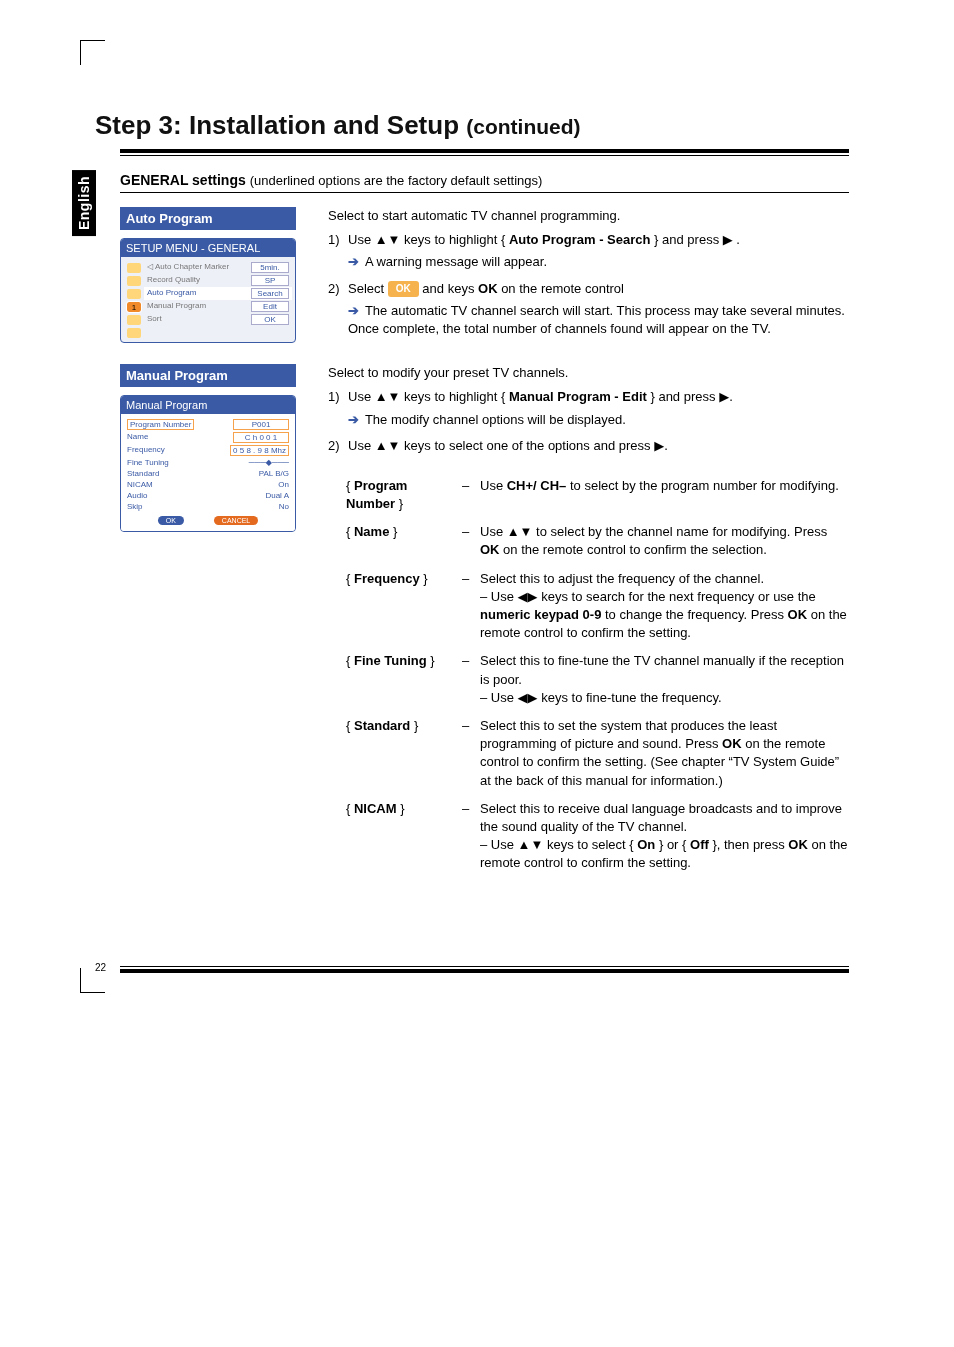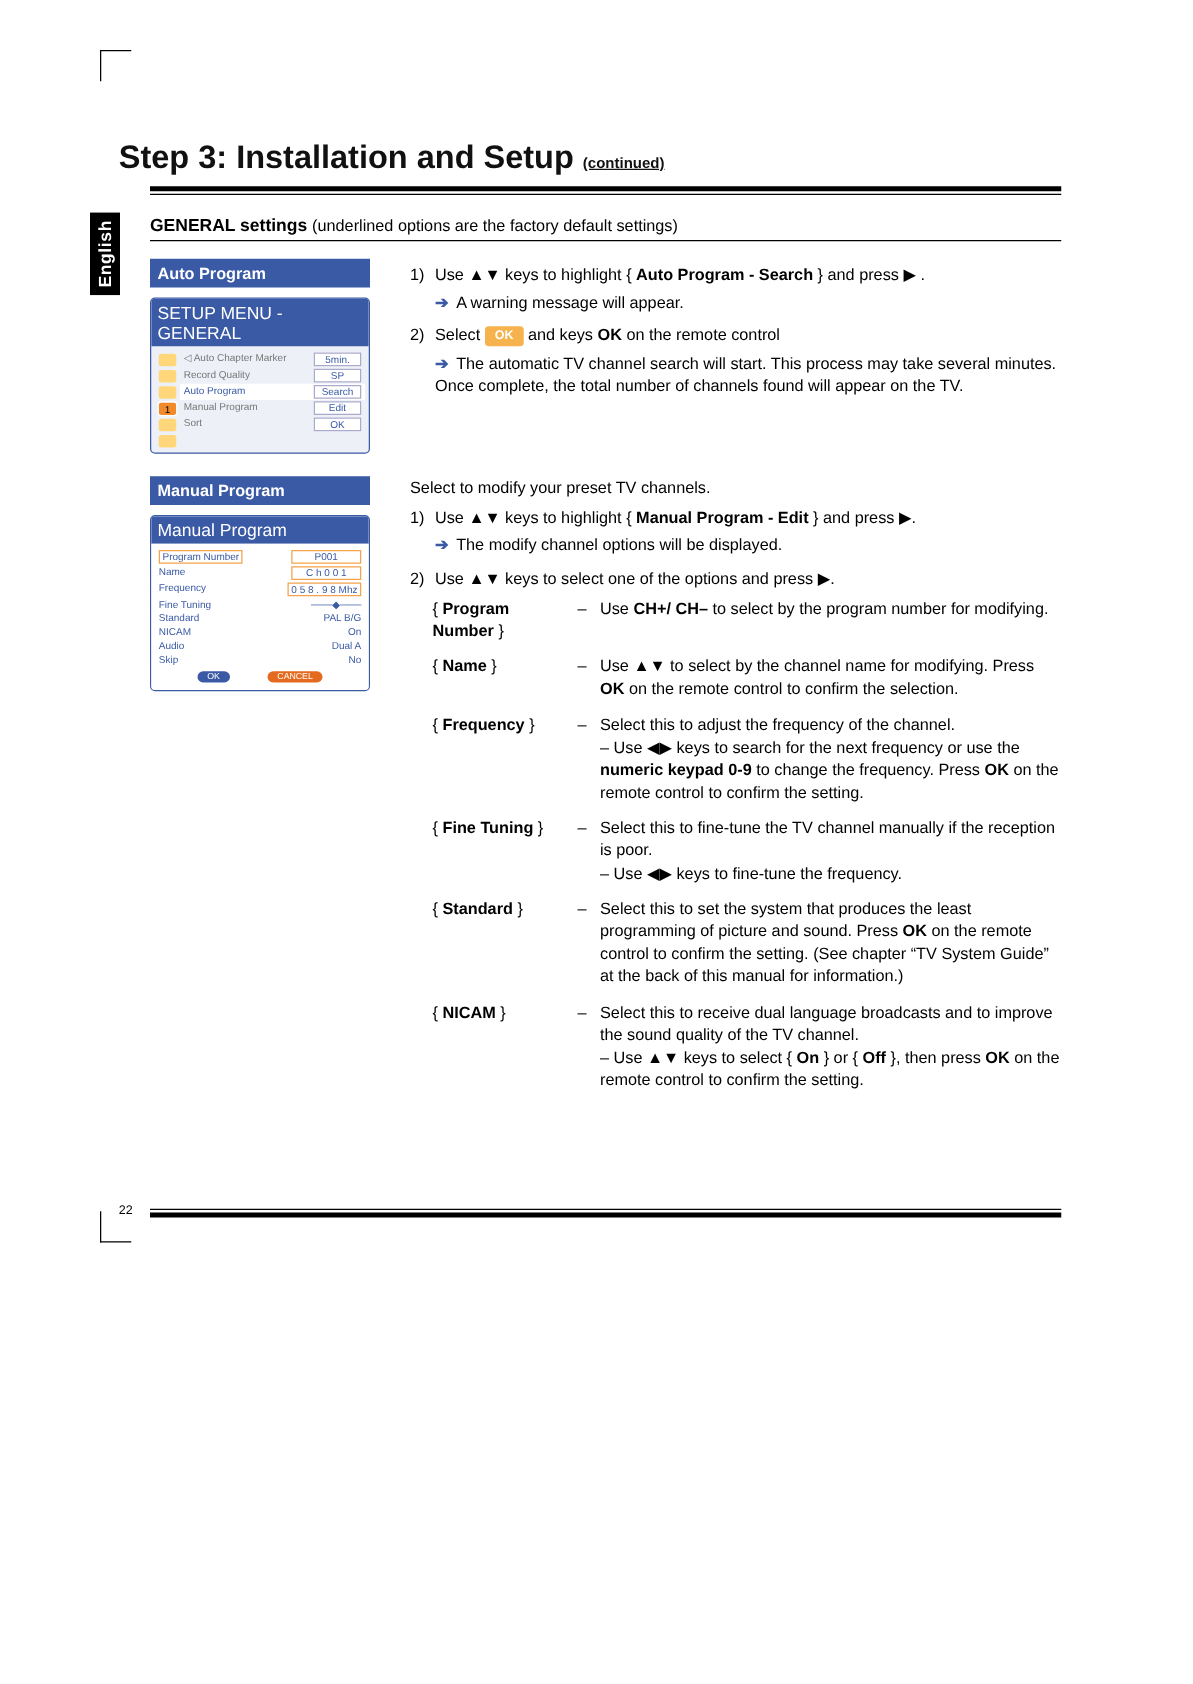--- a/index.html
+++ b/index.html
@@ -39,21 +39,21 @@
     transform: rotate(180deg);
     letter-spacing: 0.5px;
   }
 
   h1.page-title {
     font-size: 26px;
     font-weight: bold;
     margin: 0 0 8px 0;
     color: #111;
   }
-  h1.page-title .cont { font-size: 12px; font-weight: bold; text-decoration: underline; }
+  h1.page-title .cont { font-size: 21px; font-weight: bold; }
 
   .rule-thick { height: 4px; background: #000; margin: 0 25px 2px 25px; }
   .rule-thin { height: 1px; background: #000; margin: 0 25px 6px 25px; }
   .rule-bottom-thin { height: 1px; background: #000; margin: 6px 25px 0 25px; }
   .rule-bottom-thick { height: 4px; background: #000; margin: 2px 25px 0 25px; }
 
   .content-wrap { padding: 0 25px; margin-top: 10px; }
 
   .section-strip {
     font-size: 14px;
@@ -82,21 +82,21 @@
     border: 1px solid #3a5aa5;
     border-radius: 4px;
     font-size: 8px;
     overflow: hidden;
     background: #eef0f8;
   }
   .osd-head {
     background: #3a5aa5;
     color: #fff;
     padding: 3px 5px;
-    font-size: 14px;
+    font-size: 11px;
   }
   .osd-body { padding: 4px 3px 4px 3px; display: flex; }
   .osd-icons {
     width: 20px;
     display: flex;
     flex-direction: column;
     gap: 3px;
     align-items: center;
     padding-top: 2px;
   }
@@ -127,21 +127,21 @@
   .step .num { width:14px; flex:0 0 14px; }
   .arrow-line { padding-left: 20px; margin: 2px 0 8px 0; }
   .arrow-line::before { content: "\2794"; color:#3a5aa5; font-weight:bold; margin-right:6px; }
   .tri { display:inline-block; }
   .ok-badge {
     display:inline-block; background:#f6b24c; color:#fff;
     font-size:10px; font-weight:bold; padding:1px 8px;
     border-radius:3px; vertical-align:1px;
   }
 
-  .opt-table { margin-top:6px; }
+  .opt-table { margin-top:22px; }
   .opt-row { display:flex; margin:6px 0 10px 18px; gap:6px; }
   .opt-key { width:110px; flex:0 0 110px; font-size:13px; }
   .opt-sep { width:12px; flex:0 0 12px; }
   .opt-desc { flex:1; font-size:13px; line-height:1.4; }
 
   .page-num { position:absolute; left:95px; bottom:60px; font-size:10px; }
 </style>
 </head>
 <body>
 
@@ -196,20 +196,21 @@
                 </div>
               <div class="r">
                   <span>Sort</span>
                   <span class="val">OK</span>
                 </div>
             </div>
           </div>
         </div>
       </div>
       <div class="right-col">
+        <p class="para">Select to start automatic TV channel programming.</p>
 
         <div class="step">
           <div class="num">1)</div>
           <div>
             <span>Use </span><span class="tri">▲▼</span><span> keys to highlight  { </span><b>Auto Program - Search</b><span> } and press </span><span class="tri">▶</span><span> .</span>
           </div>
         </div>
         <div class="arrow-line">A warning message will appear.</div>
 
         <div class="step">

